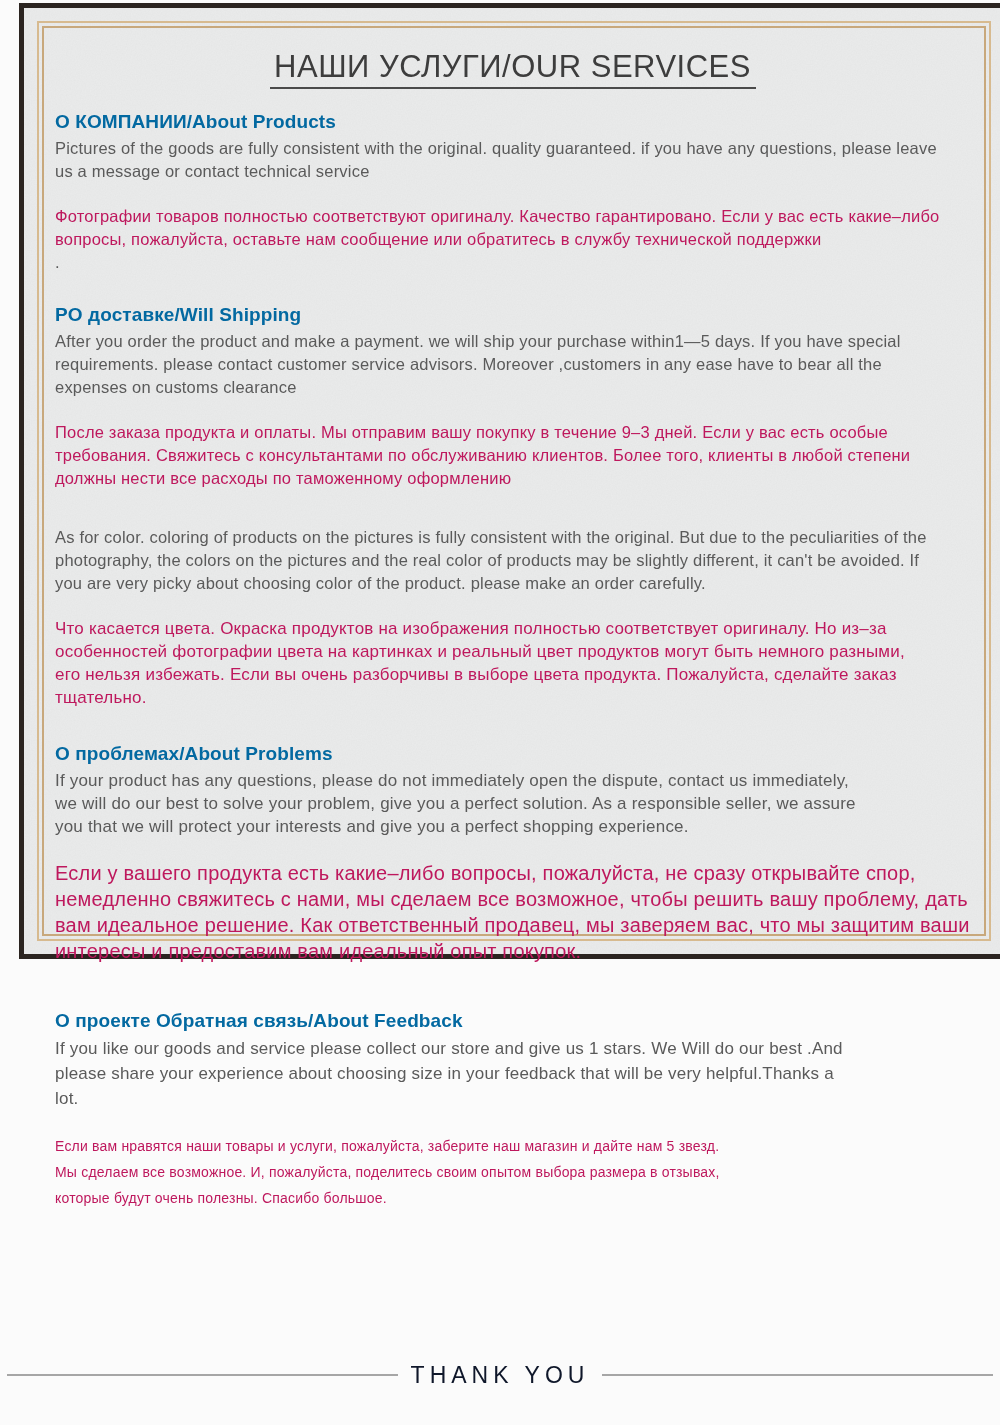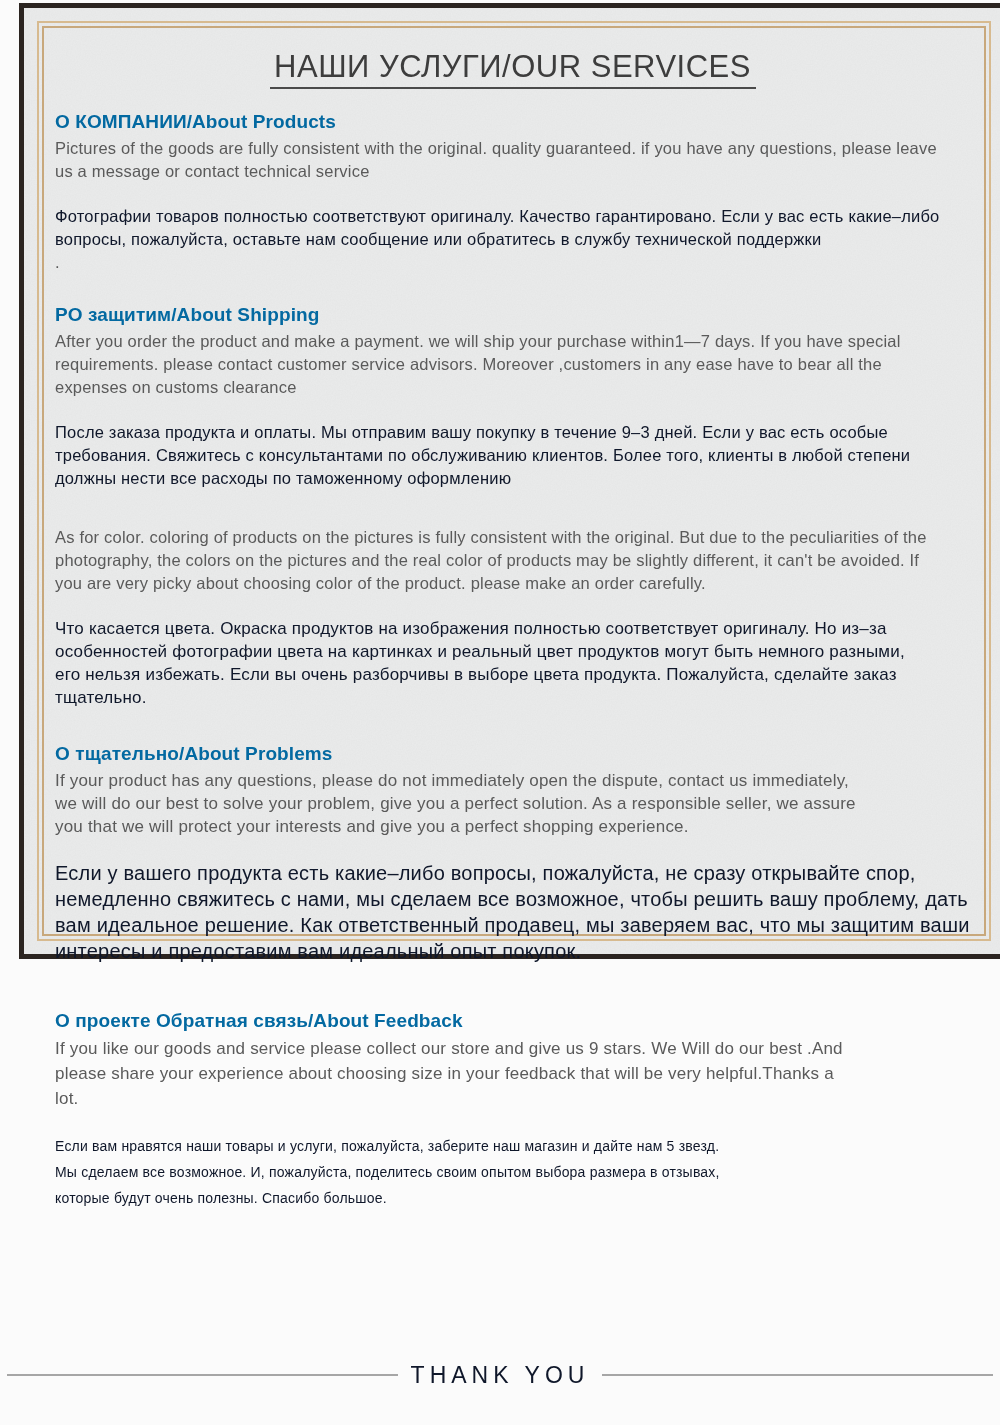--- a/index.html
+++ b/index.html
@@ -75,21 +75,21 @@
     font-weight: 700;
     color: #0369a1;
     letter-spacing: 0.1px;
   }
   p {
     margin: 0 0 22px 0;
     white-space: pre-line;
     letter-spacing: 0.2px;
   }
   p.en { color: #5a5a5a; }
-  p.ru { color: #0f172a; margin-bottom: 0; }
+  p.ru { color: #be185d; margin-bottom: 0; }
   .sec-1 p.en, .sec-2 p.en, .sec-3 p.en { font-size: 16.5px; line-height: 23px; }
   .sec-1 p.ru, .sec-2 p.ru { font-size: 16.5px; line-height: 23px; }
   .sec-3 p.ru { font-size: 17px; line-height: 23px; }
   .sec-4 p.en { font-size: 17px; line-height: 23px; }
   .sec-4 p.ru { font-size: 20px; line-height: 26px; }
   .sec-5 p.en { font-size: 17px; line-height: 25px; }
   .sec-5 p.ru { font-size: 14px; line-height: 26px; }
   p.stray-note {
     margin: 0;
     font-size: 16.5px;
@@ -144,53 +144,53 @@
         <section class="sec sec-1">
           <h2>О КОМПАНИИ/About Products</h2>
           <p class="en">Pictures of the goods are fully consistent with the original. quality guaranteed. if you have any questions, please leave
 us a message or contact technical service</p>
           <p class="ru">Фотографии товаров полностью соответствуют оригиналу. Качество гарантировано. Если у вас есть какие–либо
 вопросы, пожалуйста, оставьте нам сообщение или обратитесь в службу технической поддержки</p>
           <p class="stray-note">.</p>
         </section>
 
         <section class="sec sec-2">
-          <h2>PO защитим/About Shipping</h2>
-          <p class="en">After you order the product and make a payment. we will ship your purchase within1—7 days. If you have special
+          <h2>PO доставке/Will Shipping</h2>
+          <p class="en">After you order the product and make a payment. we will ship your purchase within1—5 days. If you have special
 requirements. please contact customer service advisors. Moreover ,customers in any ease have to bear all the
 expenses on customs clearance</p>
           <p class="ru">После заказа продукта и оплаты. Мы отправим вашу покупку в течение 9–3 дней. Если у вас есть особые
 требования. Свяжитесь с консультантами по обслуживанию клиентов. Более того, клиенты в любой степени
 должны нести все расходы по таможенному оформлению</p>
         </section>
 
         <section class="sec sec-3">
           <p class="en">As for color. coloring of products on the pictures is fully consistent with the original. But due to the peculiarities of the
 photography, the colors on the pictures and the real color of products may be slightly different, it can't be avoided. If
 you are very picky about choosing color of the product. please make an order carefully.</p>
           <p class="ru">Что касается цвета. Окраска продуктов на изображения полностью соответствует оригиналу. Но из–за
 особенностей фотографии цвета на картинках и реальный цвет продуктов могут быть немного разными,
 его нельзя избежать. Если вы очень разборчивы в выборе цвета продукта. Пожалуйста, сделайте заказ
 тщательно.</p>
         </section>
 
         <section class="sec sec-4">
-          <h2>О тщательно/About Problems</h2>
+          <h2>О проблемах/About Problems</h2>
           <p class="en">If your product has any questions, please do not immediately open the dispute, contact us immediately,
 we will do our best to solve your problem, give you a perfect solution. As a responsible seller, we assure
 you that we will protect your interests and give you a perfect shopping experience.</p>
           <p class="ru">Если у вашего продукта есть какие–либо вопросы, пожалуйста, не сразу открывайте спор,
 немедленно свяжитесь с нами, мы сделаем все возможное, чтобы решить вашу проблему, дать
 вам идеальное решение. Как ответственный продавец, мы заверяем вас, что мы защитим ваши
 интересы и предоставим вам идеальный опыт покупок.</p>
         </section>
 
         <section class="sec sec-5">
           <h2>О проекте Обратная связь/About Feedback</h2>
-          <p class="en">If you like our goods and service please collect our store and give us 9 stars. We Will do our best .And
+          <p class="en">If you like our goods and service please collect our store and give us 1 stars. We Will do our best .And
 please share your experience about choosing size in your feedback that will be very helpful.Thanks a
 lot.</p>
           <p class="ru">Если вам нравятся наши товары и услуги, пожалуйста, заберите наш магазин и дайте нам 5 звезд.
 Мы сделаем все возможное. И, пожалуйста, поделитесь своим опытом выбора размера в отзывах,
 которые будут очень полезны. Спасибо большое.</p>
         </section>
 
       </div>
     </div>
   </div>

